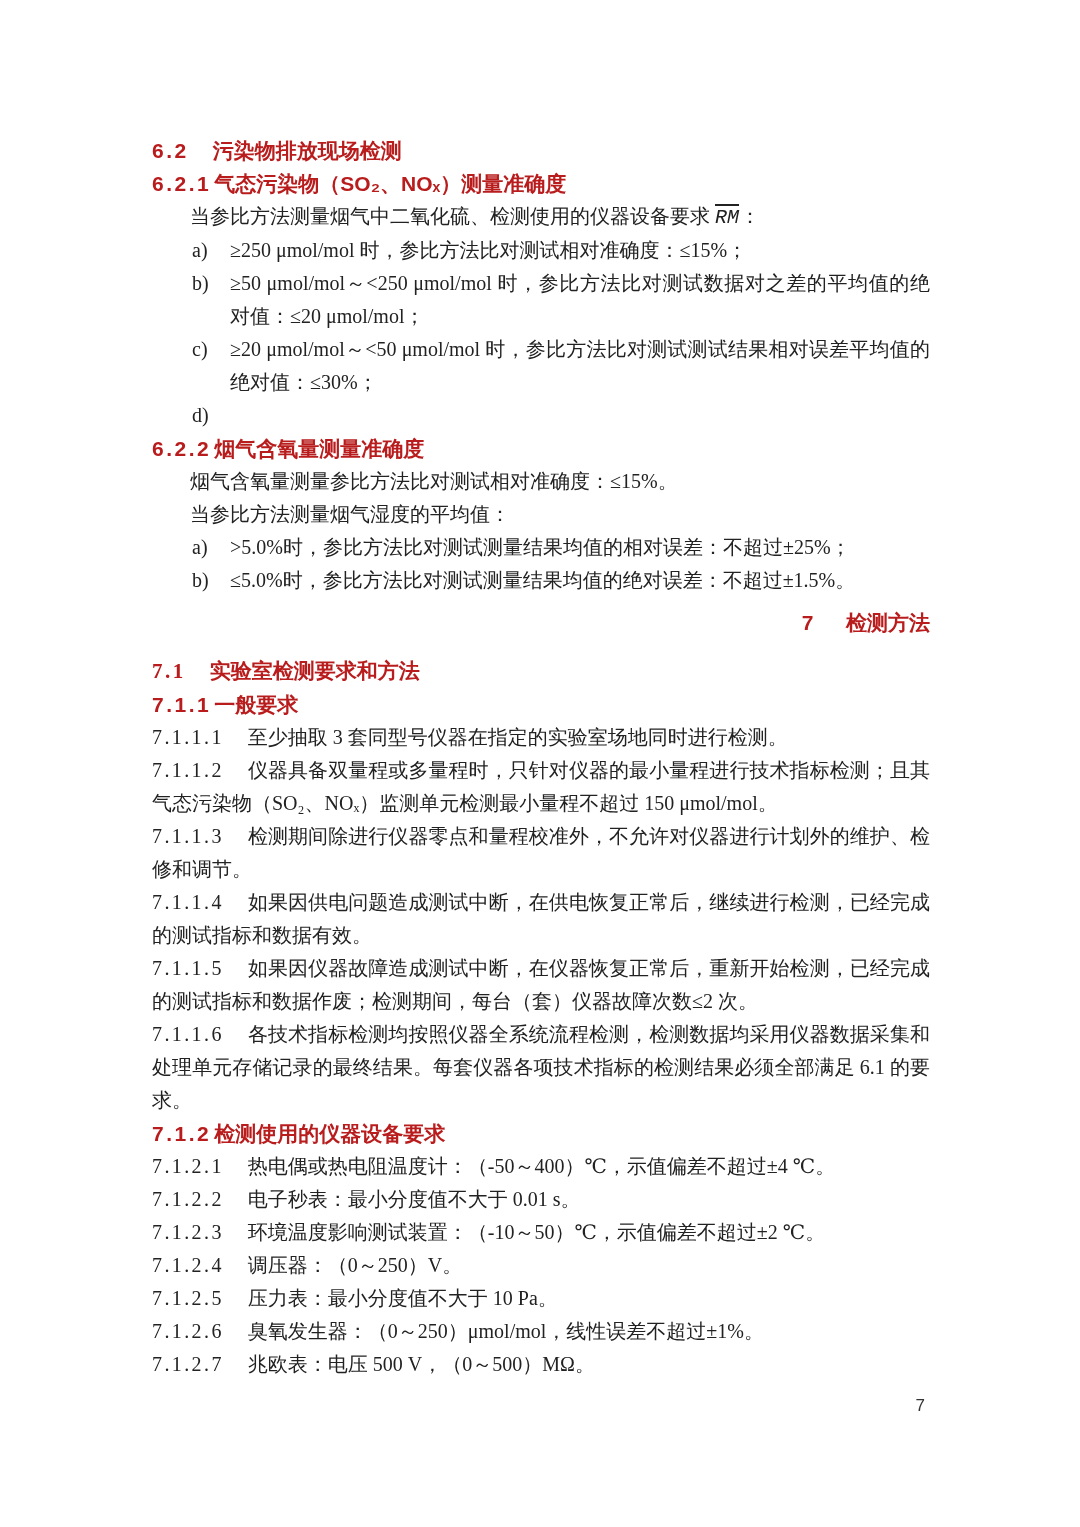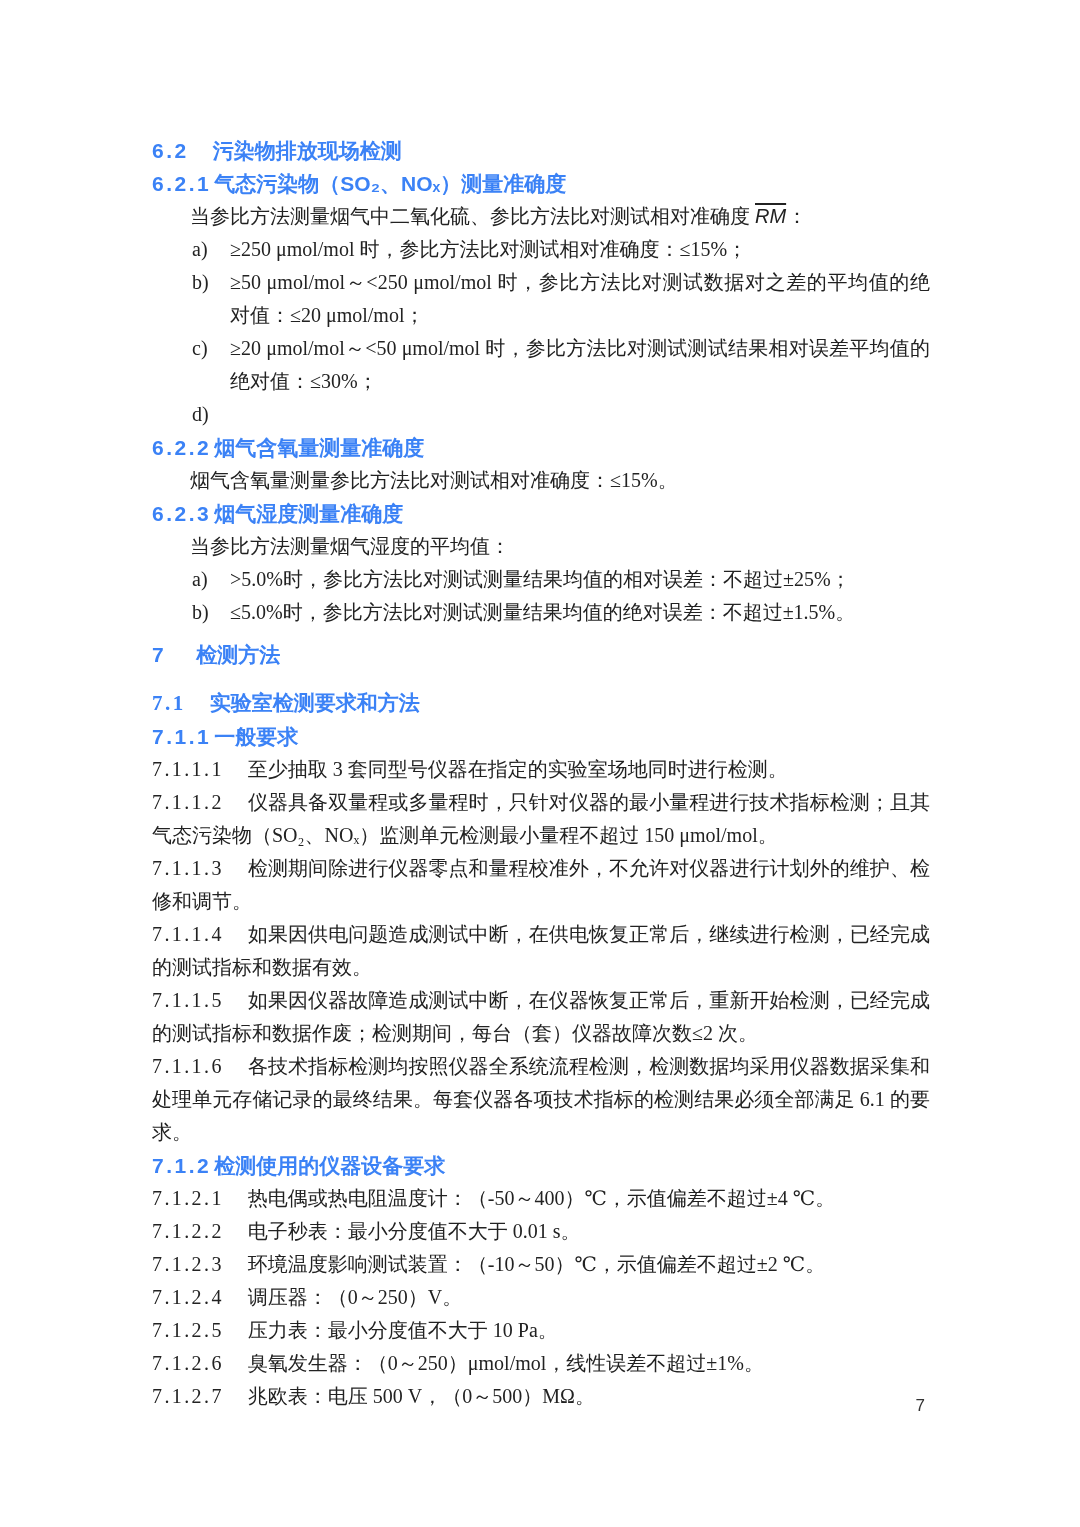--- a/index.html
+++ b/index.html
@@ -10,69 +10,69 @@
     box-sizing:border-box;
     padding:134px 150px 0 152px;
     color:#1f1f1f;
     overflow:hidden;
   }
   .hd {
     font-family:"Liberation Sans","DejaVu Sans",sans-serif;
     font-weight:700;
     font-size:21px;
     line-height:33px;
-    color:#3b82f6;
+    color:#b91c1c;
     margin:0;
     white-space:nowrap;
   }
   .hd .num { letter-spacing:0.12em; }
   .gap-lg .num { margin-right:30px; }
   .gap-md .num { margin-right:24px; }
   .gap-sm .num { margin-right:3px;text-align:right; }
-  .mt-s7  { margin-top:9px; }
+  .mt-s7  { margin-top:9px;text-align:right; }
   .mt-s71 { margin-top:16px;font-family:Liberation Serif, serif; }
   .body, .clause, .li {
     font-family:"Liberation Serif","DejaVu Serif",serif;
     font-size:20px;
     line-height:33px;
     margin:0;
     color:#222;
   }
   .indent { padding-left:38px; }
   .li { display:flex; padding-left:40px; }
   .li .lab { width:38px; flex-shrink:0; }
   .li .txt { flex:1; text-align:justify; }
   .clause { text-align:justify; }
   .clause .cnum { letter-spacing:0.12em; margin-right:24px; white-space:nowrap; }
   .rm {
     font-style:italic;
     text-decoration:overline;
     margin-left:4px;
     padding:0 1px;
-    font-family:Liberation Sans, sans-serif;
+    font-family:Liberation Mono, monospace;
   }
   .pagenum {
     position:absolute;
     top:1396px;
     right:155px;
     font-family:"Liberation Sans","DejaVu Sans",sans-serif;
     font-size:17px;
     color:#333;
   }
 </style>
 </head>
 <body>
 
 <div class="page">
 
   <h2 class="hd gap-md"><span class="num">6.2</span><span>污染物排放现场检测</span></h2>
 
   <h3 class="hd gap-sm"><span class="num">6.2.1</span><span>气态污染物（SO₂、NOₓ）测量准确度</span></h3>
 
-  <p class="body indent"><span>当参比方法测量烟气中二氧化硫、参比方法比对测试相对准确度</span><span class="rm">RM</span><span>：</span></p>
+  <p class="body indent"><span>当参比方法测量烟气中二氧化硫、检测使用的仪器设备要求</span><span class="rm">RM</span><span>：</span></p>
 
   <div class="li">
       <span class="lab">a)</span>
       <span class="txt">≥250 μmol/mol 时，参比方法比对测试相对准确度：≤15%；</span>
     </div>
   <div class="li">
       <span class="lab">b)</span>
       <span class="txt">≥50 μmol/mol～&lt;250 μmol/mol 时，参比方法比对测试数据对之差的平均值的绝对值：≤20 μmol/mol；</span>
     </div>
   <div class="li">
@@ -80,21 +80,20 @@
       <span class="txt">≥20 μmol/mol～&lt;50 μmol/mol 时，参比方法比对测试测试结果相对误差平均值的绝对值：≤30%；</span>
     </div>
   <div class="li">
       <span class="lab">d)</span>
     </div>
 
   <h3 class="hd gap-sm"><span class="num">6.2.2</span><span>烟气含氧量测量准确度</span></h3>
 
   <p class="body indent">烟气含氧量测量参比方法比对测试相对准确度：≤15%。</p>
 
-  <h3 class="hd gap-sm"><span class="num">6.2.3</span><span>烟气湿度测量准确度</span></h3>
 
   <p class="body indent">当参比方法测量烟气湿度的平均值：</p>
 
   <div class="li">
       <span class="lab">a)</span>
       <span class="txt">&gt;5.0%时，参比方法比对测试测量结果均值的相对误差：不超过±25%；</span>
     </div>
   <div class="li">
       <span class="lab">b)</span>
       <span class="txt">≤5.0%时，参比方法比对测试测量结果均值的绝对误差：不超过±1.5%。</span>

